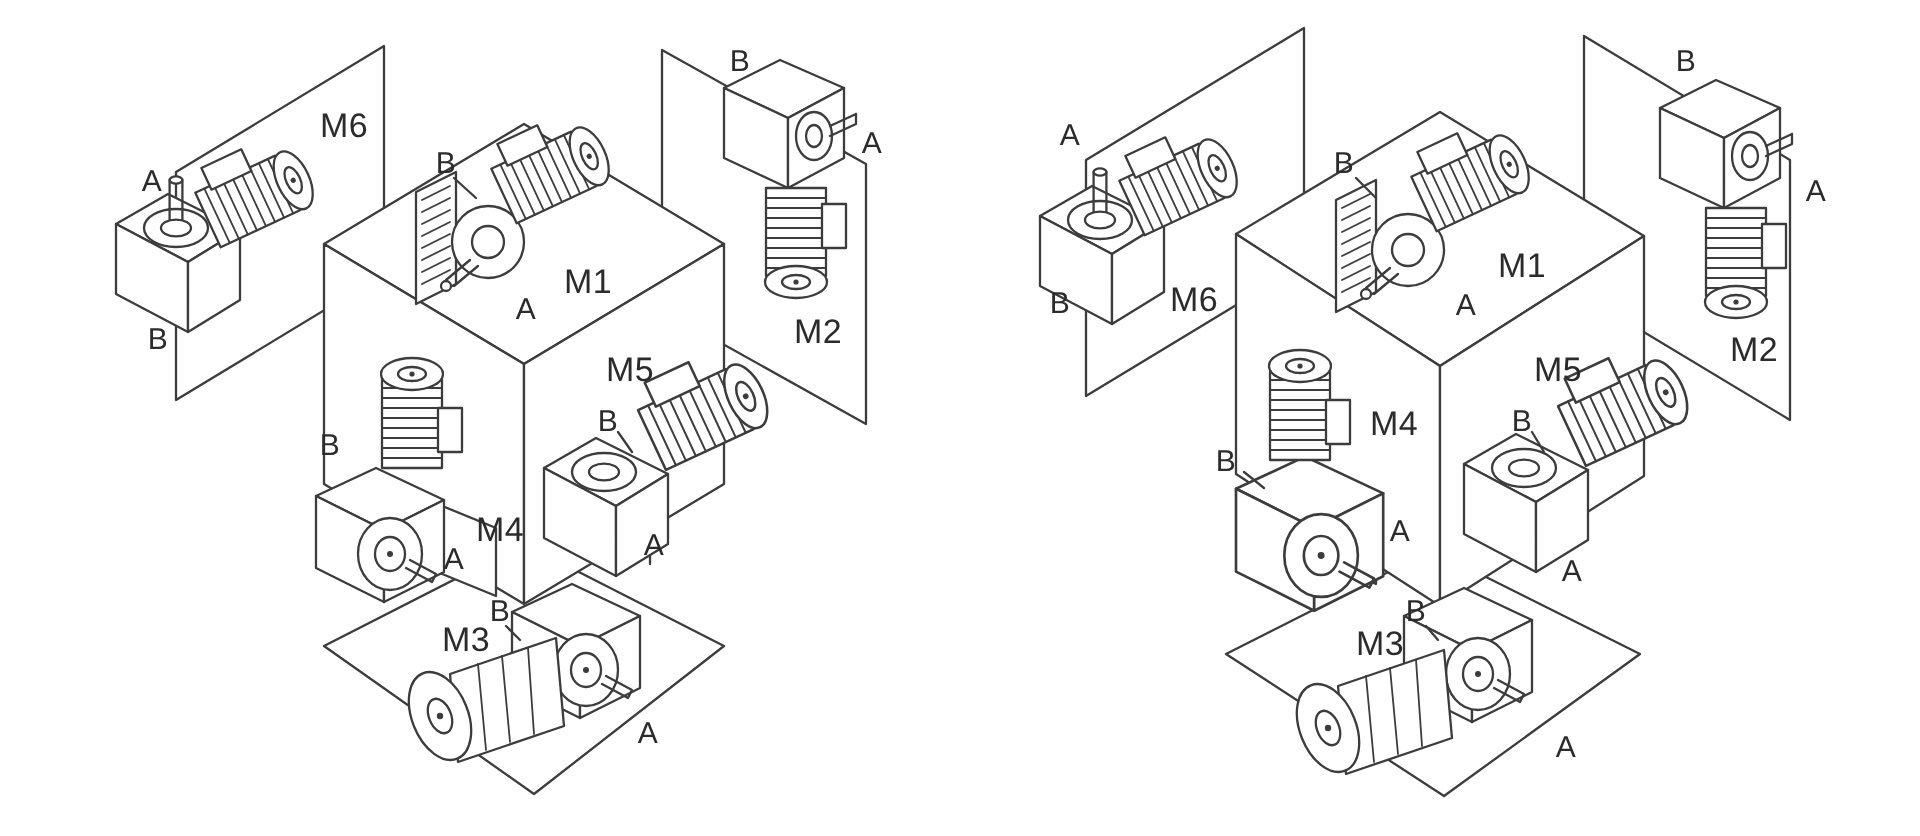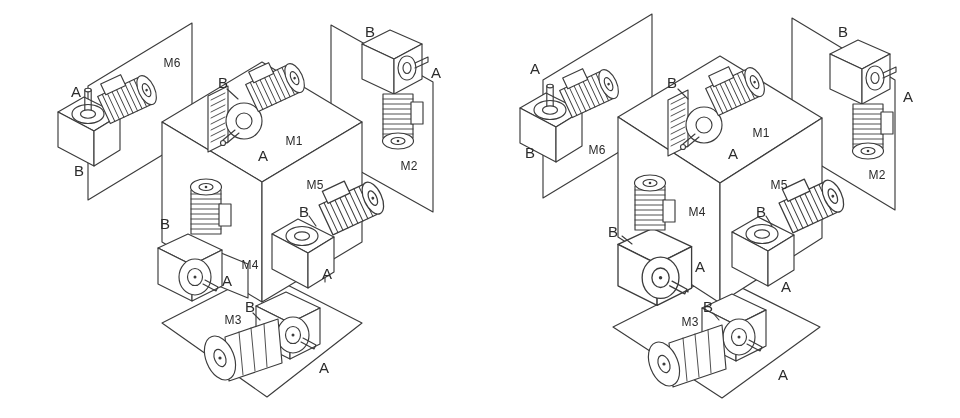--- a/index.html
+++ b/index.html
@@ -12,21 +12,21 @@
   .figure{
     position:relative;
     width:960px;height:418px;
     background:#ffffff;
   }
   .figure svg{position:absolute;left:0;top:0;}
   .labels{position:absolute;left:0;top:0;width:960px;height:418px;pointer-events:none;}
   .lbl{
     position:absolute;
     transform:translate(-50%,-50%);
-    font-size:12px;
+    font-size:17px;
     line-height:1;
     color:#2b2b2b;
     letter-spacing:.2px;
     white-space:nowrap;
   }
   .lbl.side{font-size:15px;}
 </style>
 </head>
 <body>
 

